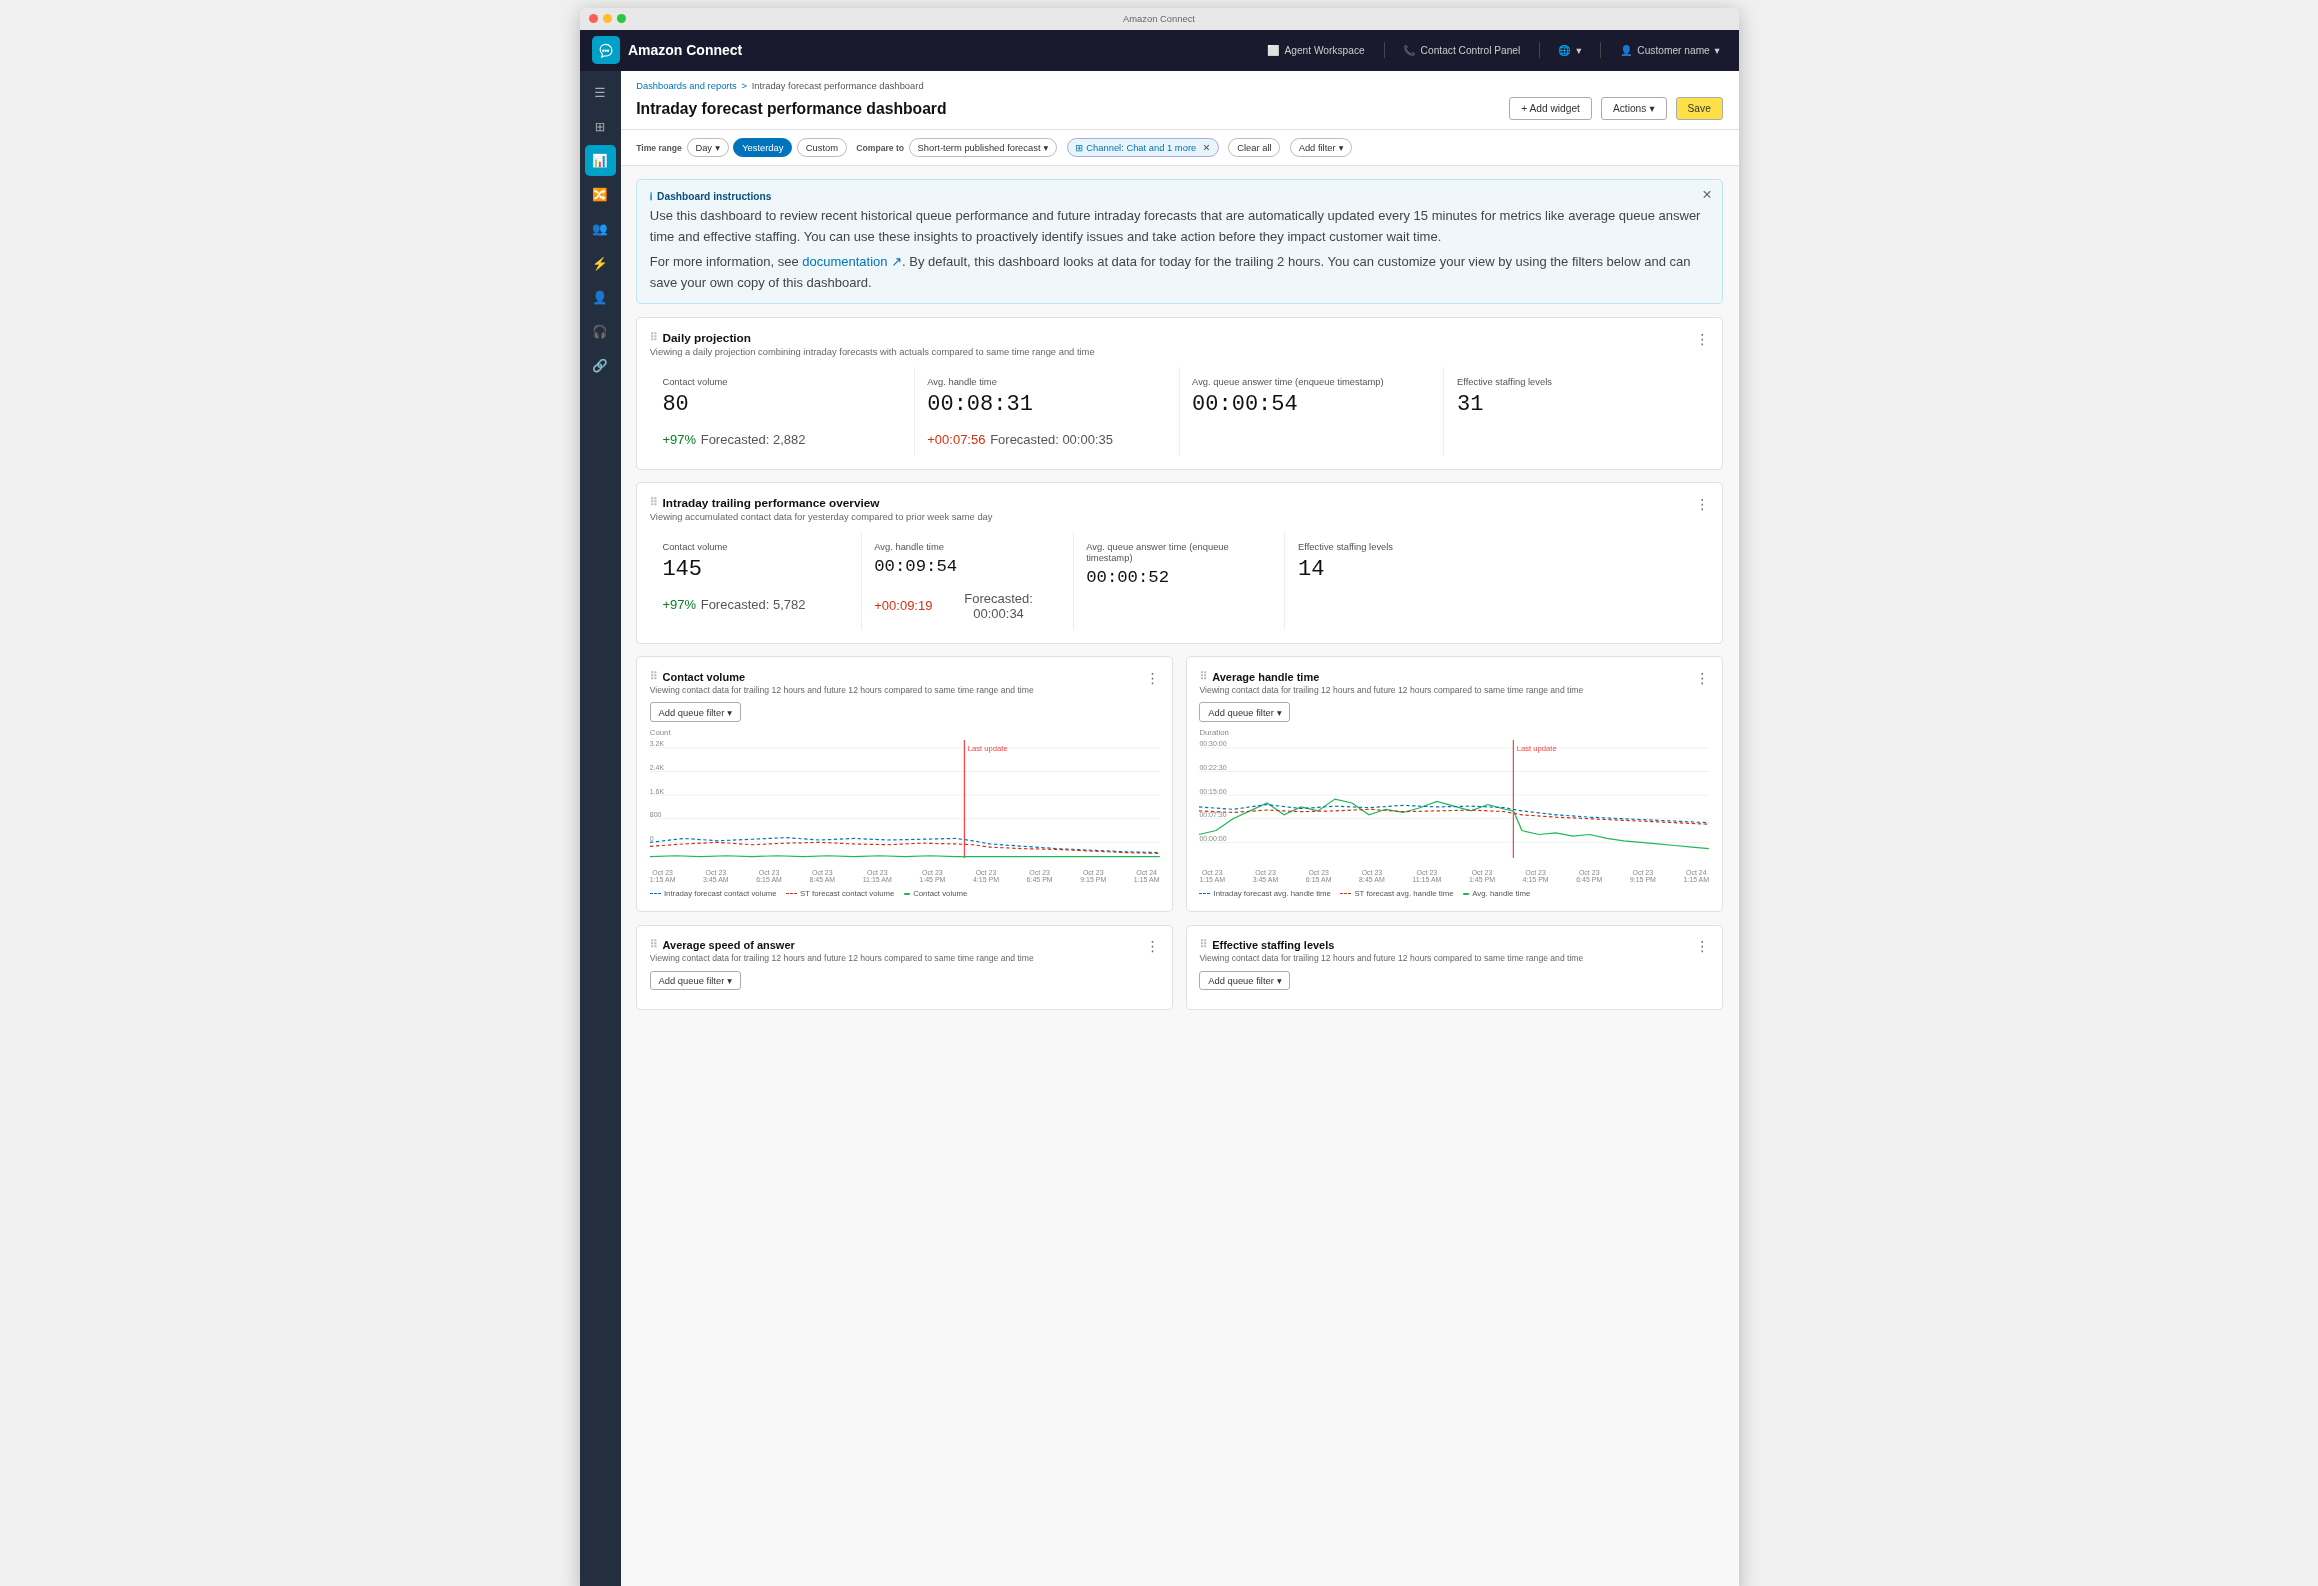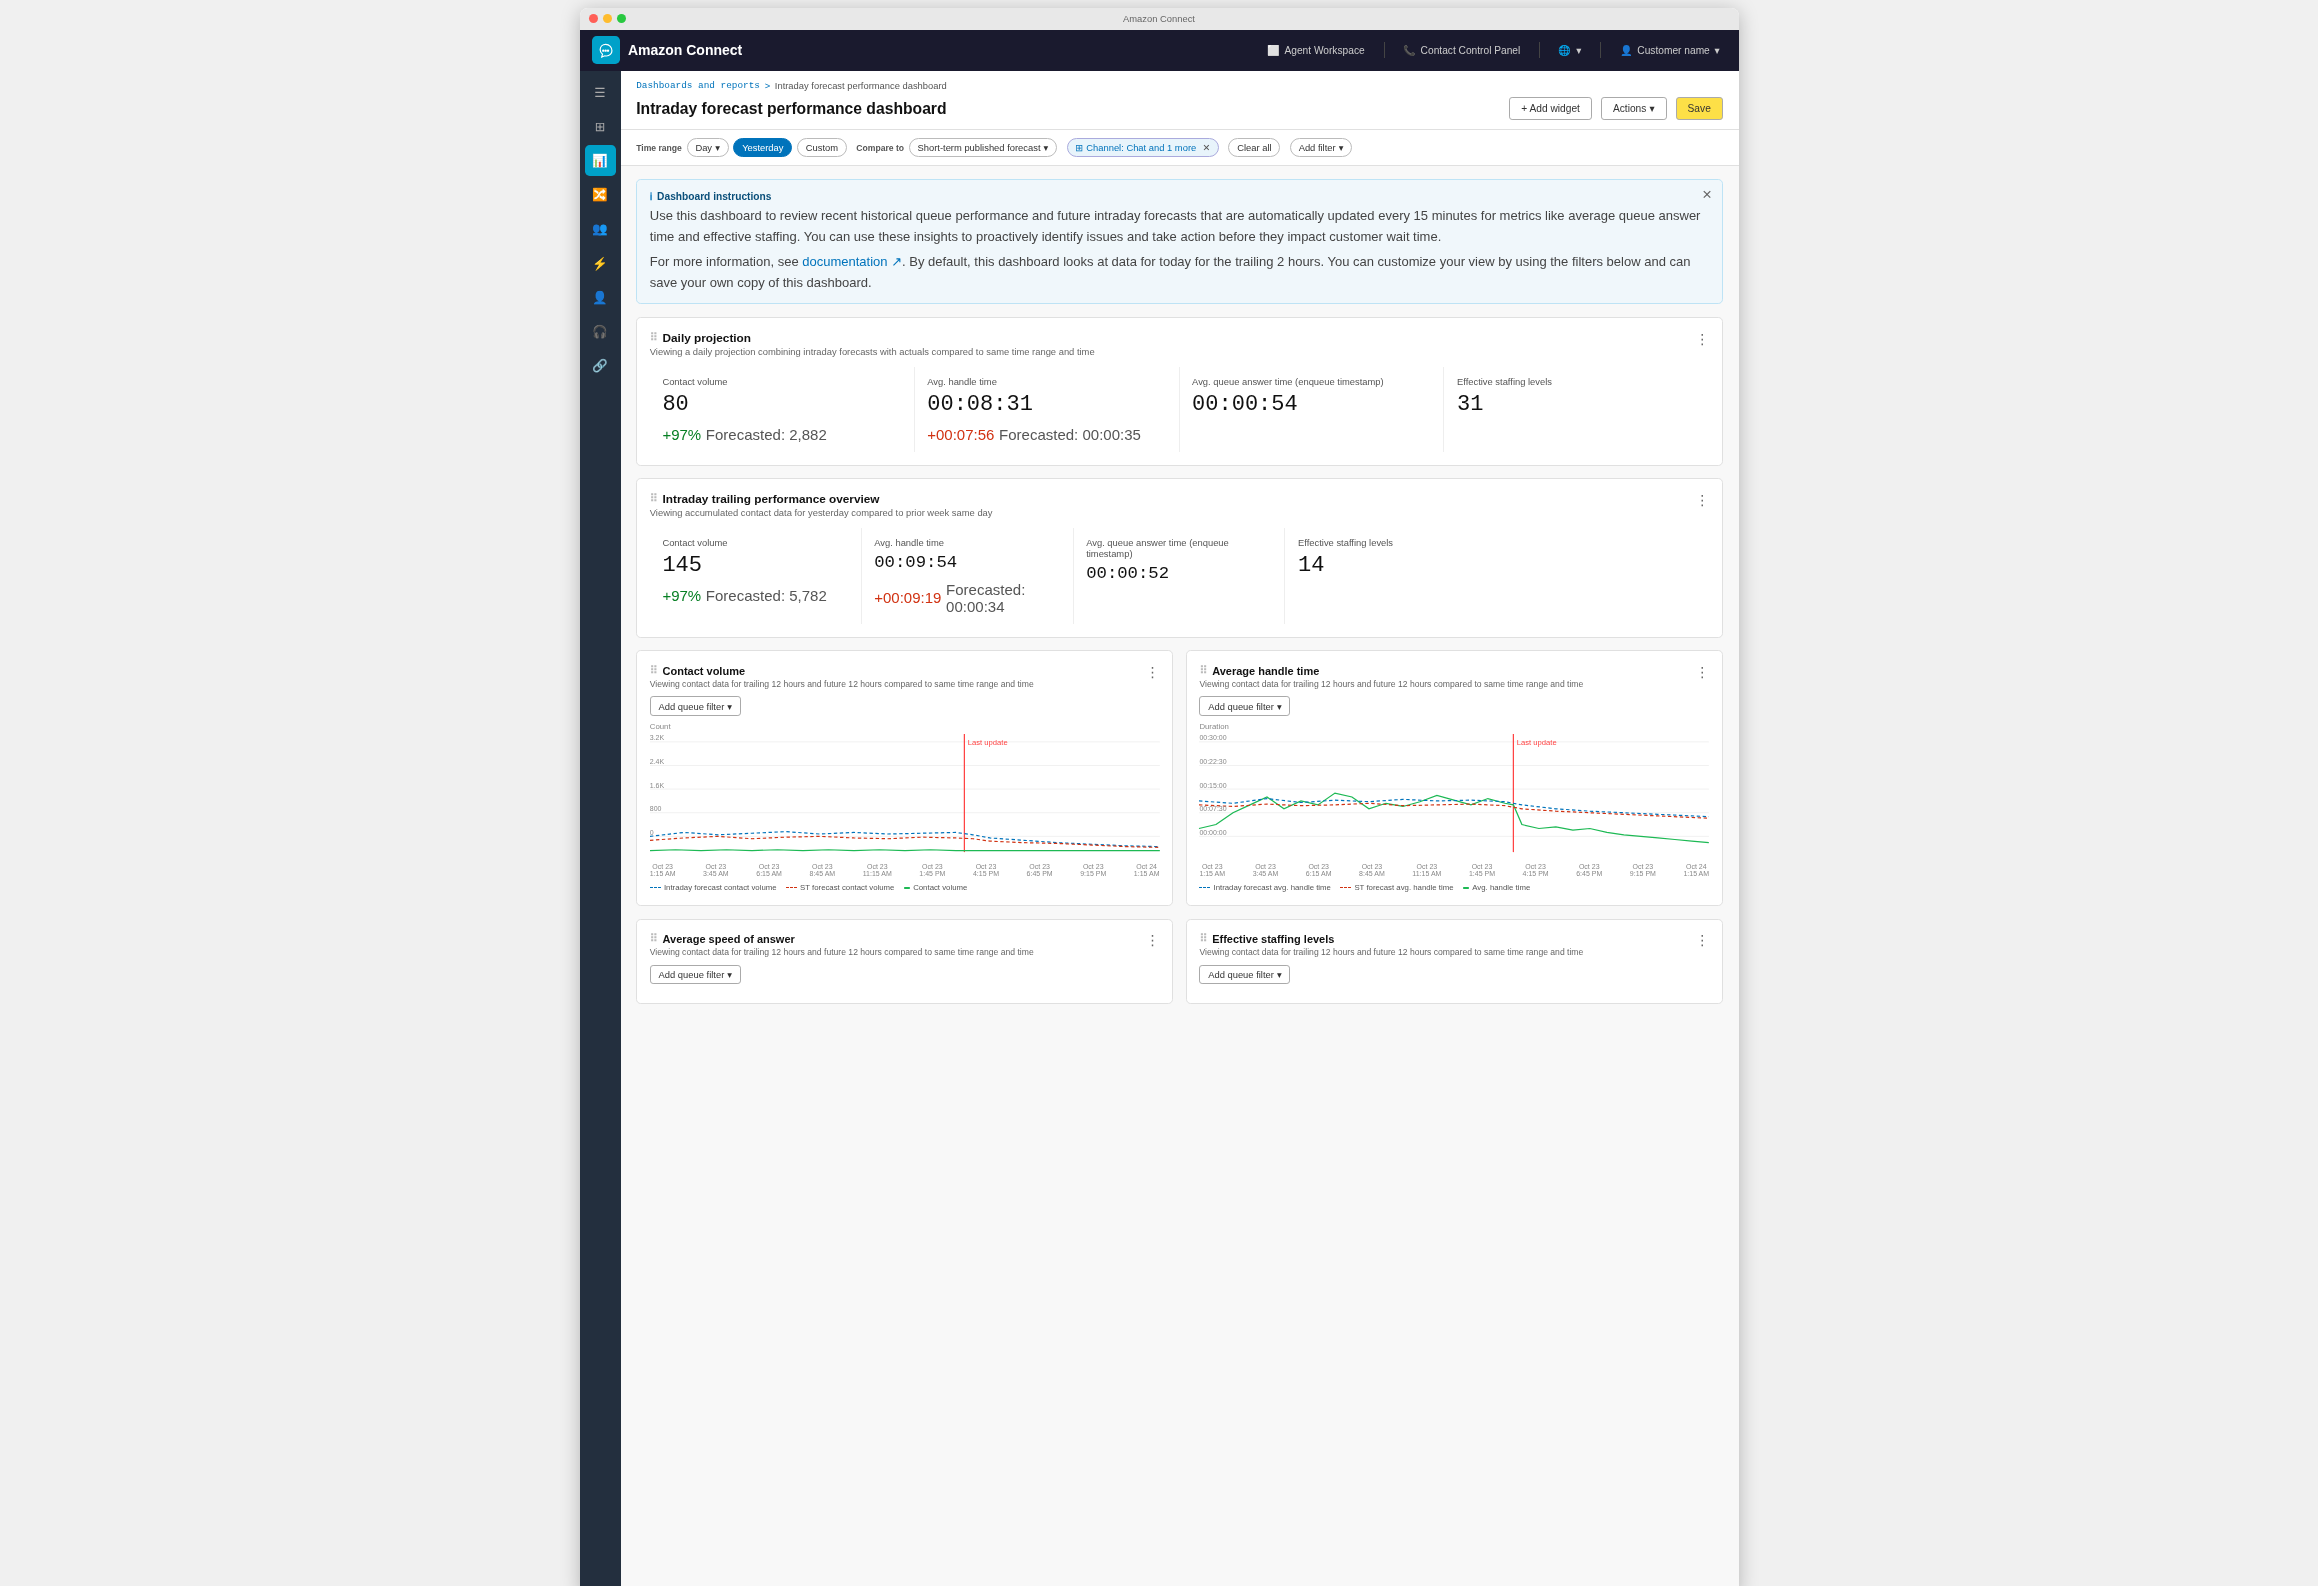--- a/index.html
+++ b/index.html
@@ -69,21 +69,21 @@
 
     
     .metrics-row { display: grid; gap: 0; }
     .metrics-row-4 { grid-template-columns: 1fr 1fr 1fr 1fr; }
     .metrics-row-5 { grid-template-columns: 1fr 1fr 1fr 1fr 1fr; }
     .metric-cell { padding: 9.4px 12.6px; border-right: 0.8px solid #eee; }
     .metric-cell:last-child { border-right: none; }
     .metric-label { font-size: 9.4px; color: #555; margin-bottom: 4.7px; }
     .metric-value { font-size: 22px; font-weight: 300; color: #111; font-family: 'Courier New', monospace; }
     .metric-value-sm { font-size: 17.3px; }
-    .metric-forecast { font-size: 15px; margin-top: 9px; display: flex; align-items: center; gap: 4.7px; }
+    .metric-forecast { font-size: 13px; margin-top: 15px; display: flex; align-items: center; gap: 4.7px; text-align: center; }
     .forecast-up { color: #067f23; }
     .forecast-val { color: #555; }
     .forecast-red { color: #d13212; }
 
     
     .charts-row { display: grid; grid-template-columns: 1fr 1fr; gap: 12.6px; margin: 0 15.7px 12.6px; }
     .chart-section { background: #fff; border: 0.8px solid #e0e0e0; border-radius: 4.7px; padding: 12.6px; }
     .chart-title { font-size: 11px; font-weight: 700; color: #111; margin-bottom: 1.6px; display: flex; align-items: center; gap: 4.7px; }
     .chart-subtitle { font-size: 8.6px; color: #666; margin-bottom: 7.8px; }
     .chart-area { position: relative; height: 126px; }
@@ -182,21 +182,21 @@
       </div>
       <div class="sidebar-item">
         <span class="sidebar-icon">🔗</span>
       </div>
     </div>
 
     <div class="main-content">
 
       <div class="page-header">
         <div class="breadcrumb">
-          <a style="color:#0073bb;text-decoration:none;font-family:Liberation Mono, monospace;">Dashboards and reports</a>
+          <a style="color:#0073bb;text-decoration:none;">Dashboards and reports</a>
           <span>&gt;</span>
           <span style="color:#555;">Intraday forecast performance dashboard</span>
         </div>
         <div class="page-title-row">
           <h1 class="page-title">Intraday forecast performance dashboard</h1>
           <div class="page-actions">
             <button class="btn btn-primary">
               <span>+ Add widget</span>
             </button>
             <button class="btn btn-primary">

